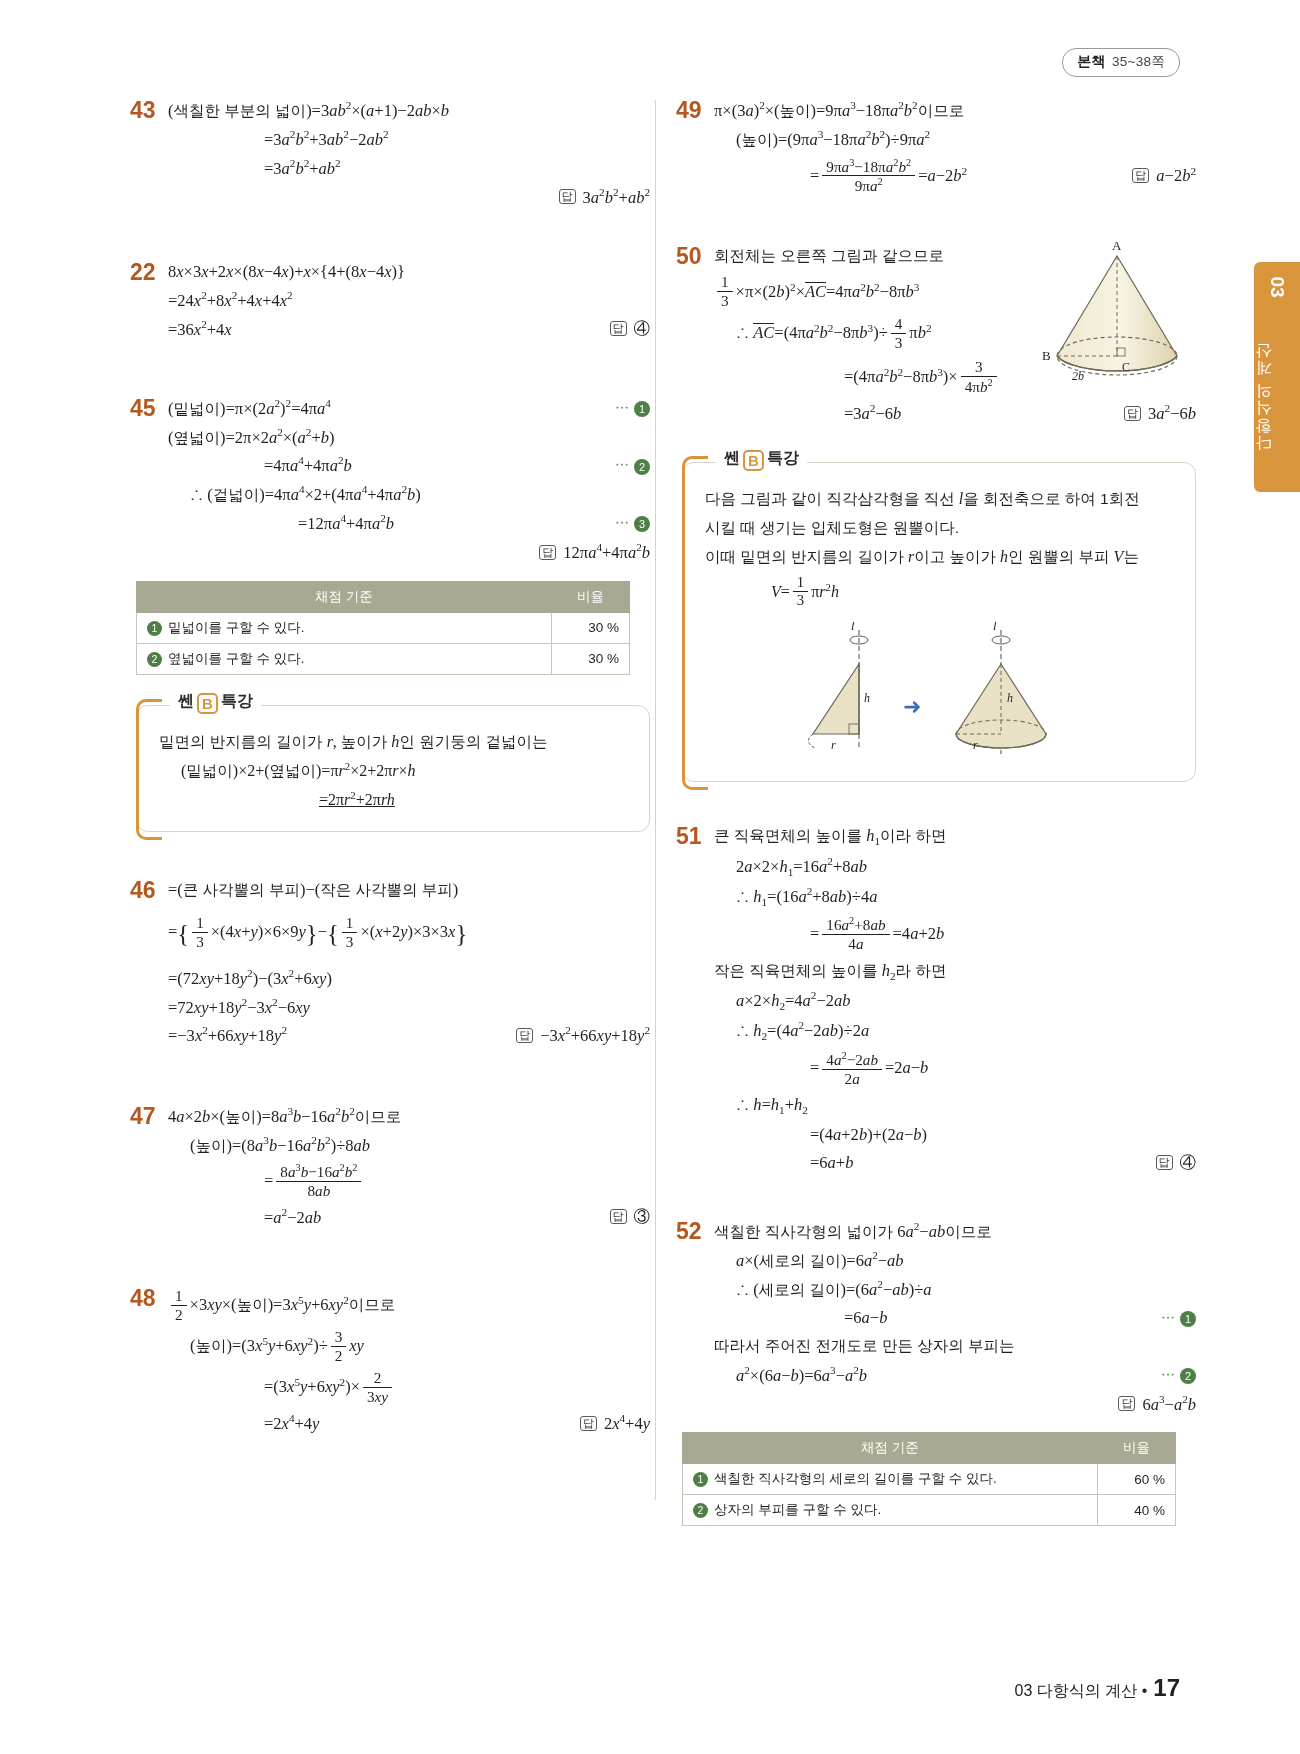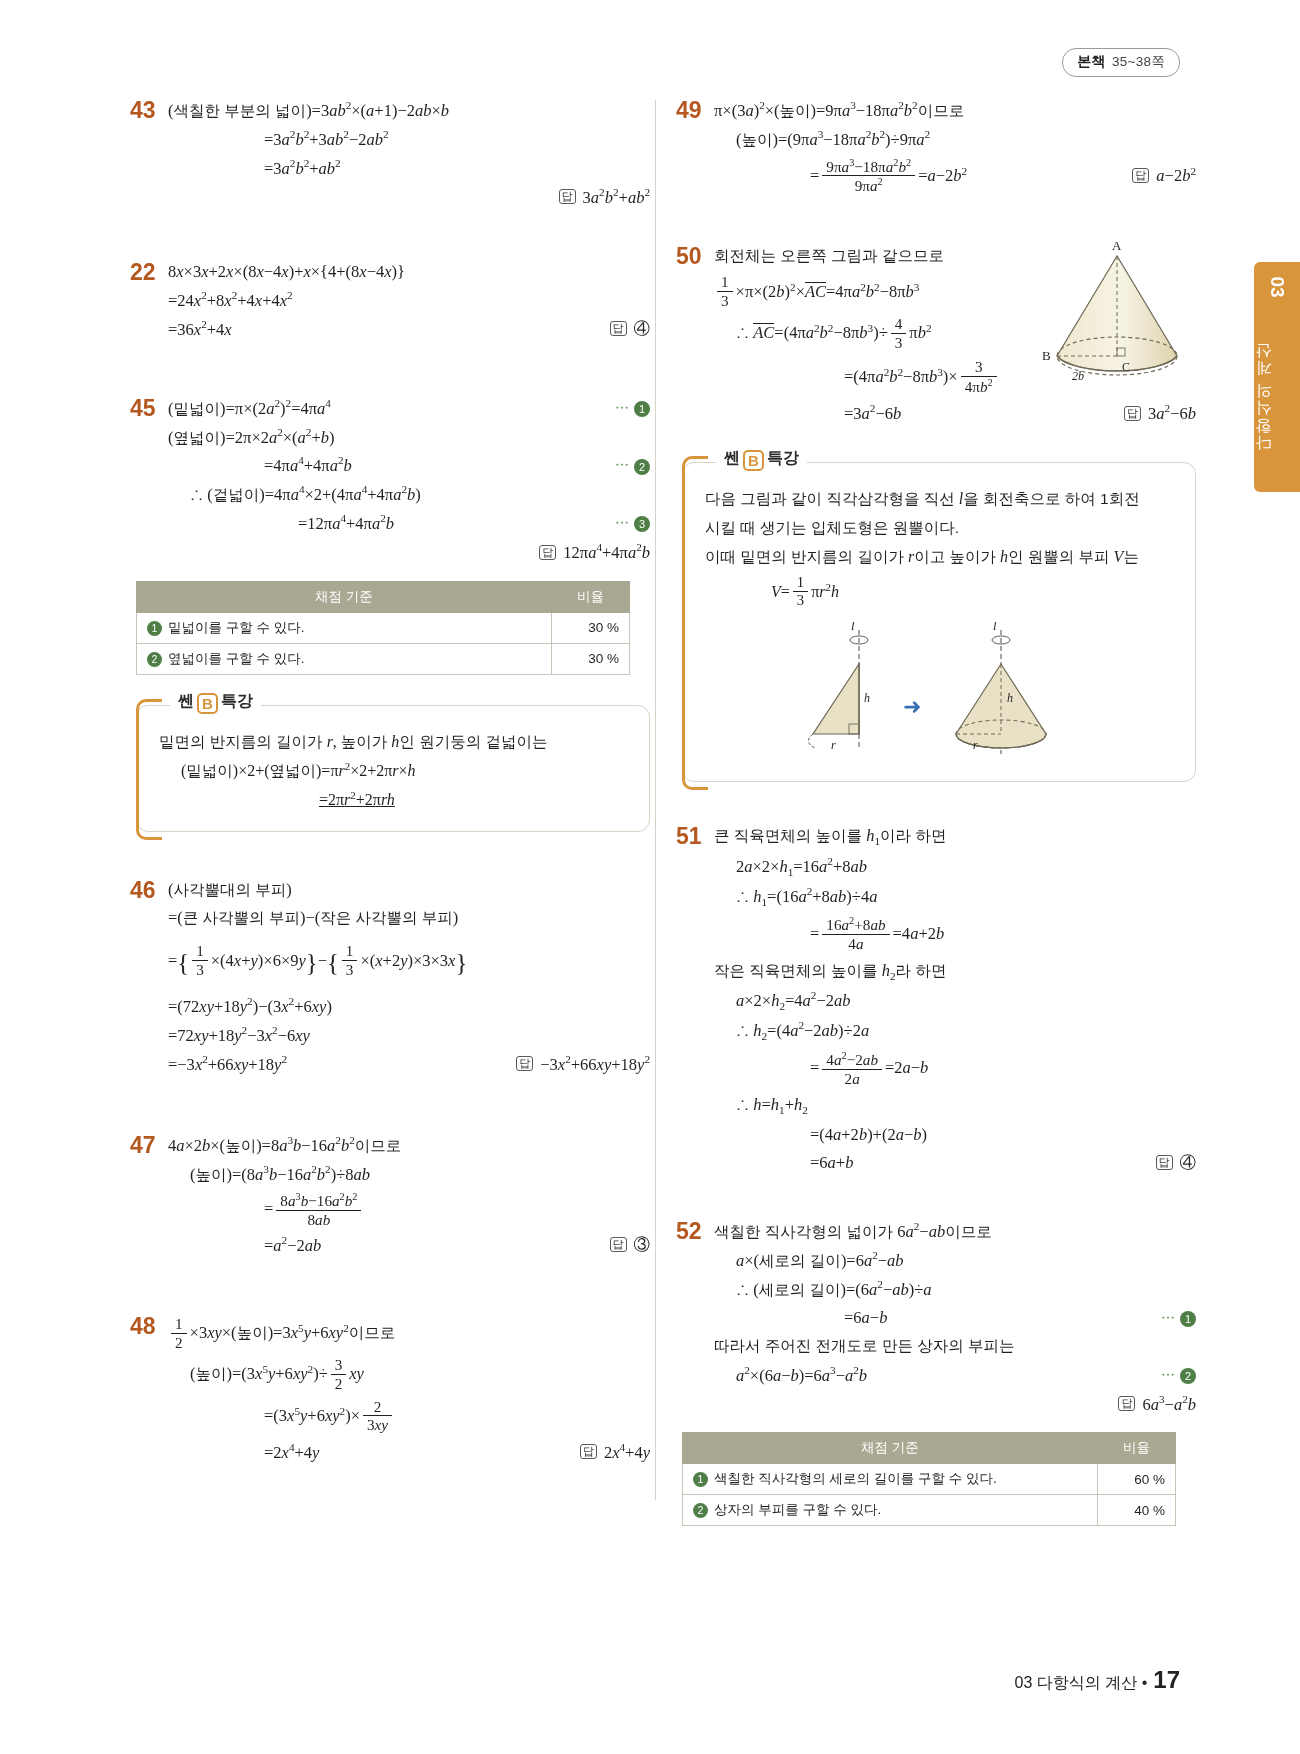--- a/index.html
+++ b/index.html
@@ -180,21 +180,21 @@
     pointer-events:none;
   }
   .sbox-inner { font-size:16px; line-height:1.8; }
 
   
   .fig50 { position:absolute; right:-6px; top:-4px; width:180px; height:170px; }
   .fig-special { text-align:center; margin-top:10px; }
 
   
   .footer {
-    position:absolute; bottom:60px; right:120px;
+    position:absolute; bottom:52px; right:120px;
     font-family:"Liberation Sans", sans-serif;
     font-size:16px; color:#222;
   }
   .footer .pg { font-size:24px; font-weight:bold; margin-left:6px; }
 
   .overbar { border-top:1.2px solid #231f20; padding-top:0px; display:inline-block; line-height:1.05;font-style:italic;}
 </style>
 </head>
 <body>
 
@@ -307,21 +307,20 @@
               =2π<i class="v">r</i><sup>2</sup>+2π<i class="v">rh</i>
             </div>
           </div>
         </div>
       </div>
     </div>
 
     <div class="prob" style="margin-top:44px;">
       <div class="pnum">46</div>
       <div class="pbody">
-        <div class="line">(<span class="ko">사각뿔대의 부피</span>)</div>
         <div class="line">=(<span class="ko">큰 사각뿔의 부피</span>)−(<span class="ko">작은 사각뿔의 부피</span>)</div>
         <div class="line" style="line-height:2.4;">
           =<span style="font-size:1.5em;vertical-align:-5px;">{</span><span class="frac"><span class="num-t">1</span><span class="den-t">3</span></span>×(4<i class="v">x</i>+<i class="v">y</i>)×6×9<i class="v">y</i><span style="font-size:1.5em;vertical-align:-5px;">}</span>−<span style="font-size:1.5em;vertical-align:-5px;">{</span><span class="frac"><span class="num-t">1</span><span class="den-t">3</span></span>×(<i class="v">x</i>+2<i class="v">y</i>)×3×3<i class="v">x</i><span style="font-size:1.5em;vertical-align:-5px;">}</span>
         </div>
         <div class="line">=(72<i class="v">xy</i>+18<i class="v">y</i><sup>2</sup>)−(3<i class="v">x</i><sup>2</sup>+6<i class="v">xy</i>)</div>
         <div class="line">=72<i class="v">xy</i>+18<i class="v">y</i><sup>2</sup>−3<i class="v">x</i><sup>2</sup>−6<i class="v">xy</i></div>
         <div class="line">
           =−3<i class="v">x</i><sup>2</sup>+66<i class="v">xy</i>+18<i class="v">y</i><sup>2</sup>
           <span class="ans"><span class="ansbox">답</span>−3<i class="v">x</i><sup>2</sup>+66<i class="v">xy</i>+18<i class="v">y</i><sup>2</sup></span>
         </div>

